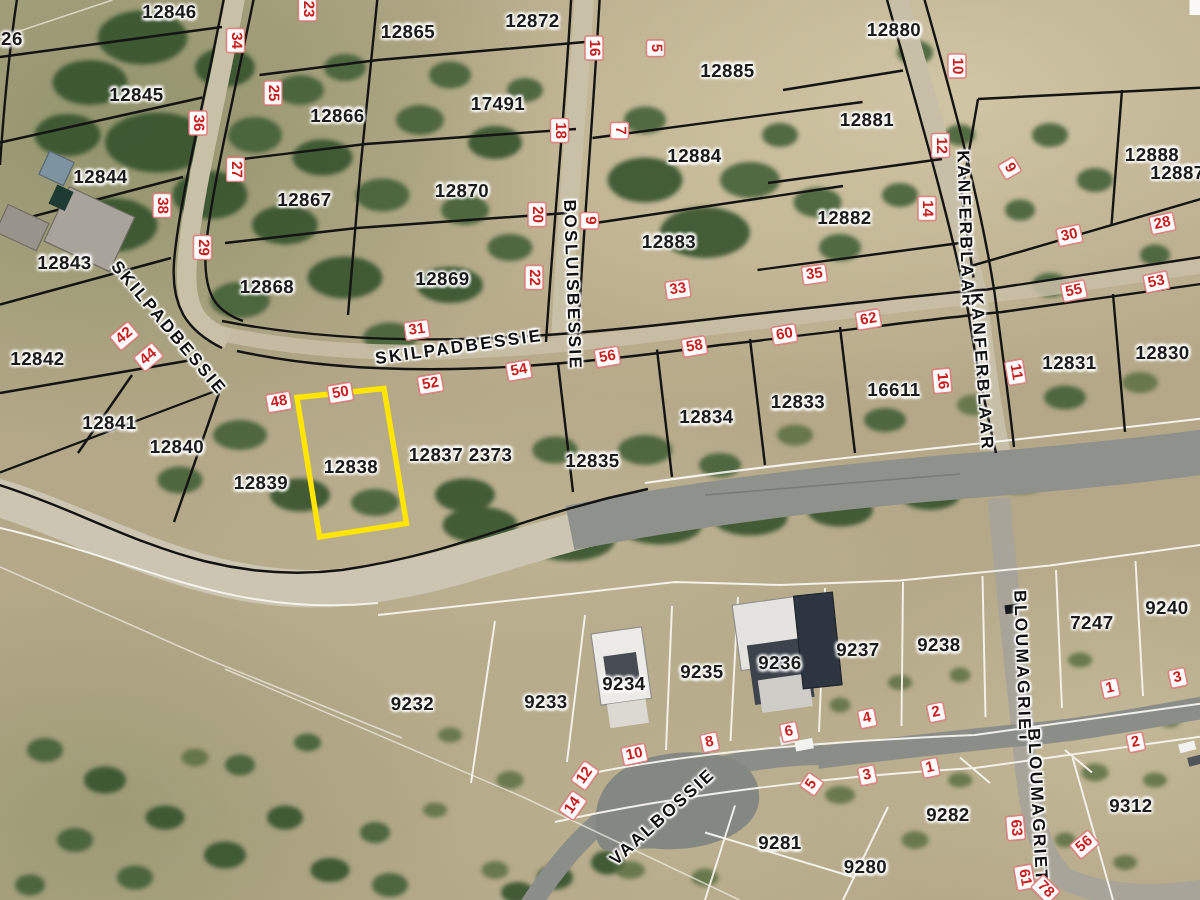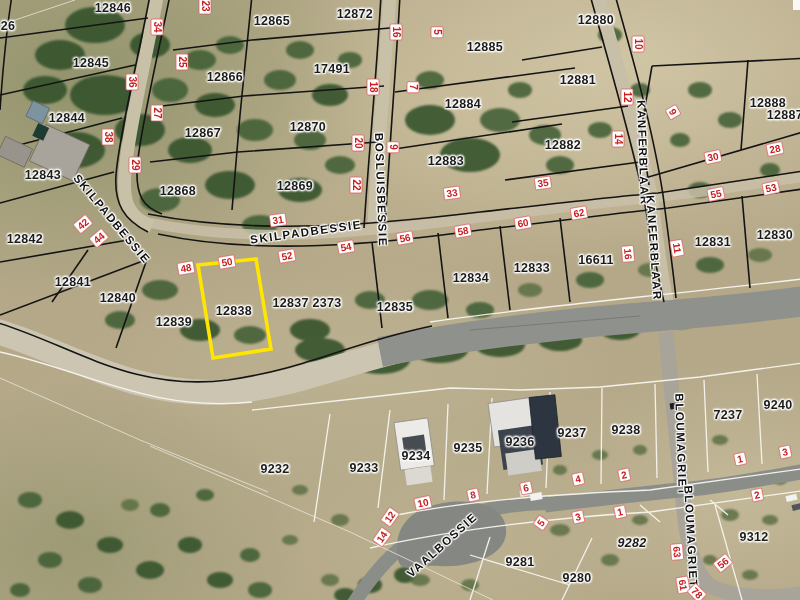--- a/index.html
+++ b/index.html
@@ -297,24 +297,24 @@
       <div class="plabel" style="left: 174px; top: 322px; transform: translate(-50%, -50%) rotate(0deg);">12839</div>
       <div class="plabel" style="left: 234px; top: 311px; transform: translate(-50%, -50%) rotate(0deg);">12838</div>
       <div class="plabel" style="left: 307px; top: 303px; transform: translate(-50%, -50%) rotate(0deg);">12837 2373</div>
       <div class="plabel" style="left: 275px; top: 469px; transform: translate(-50%, -50%) rotate(0deg);">9232</div>
       <div class="plabel" style="left: 364px; top: 468px; transform: translate(-50%, -50%) rotate(0deg);">9233</div>
       <div class="plabel" style="left: 416px; top: 456px; transform: translate(-50%, -50%) rotate(0deg);">9234</div>
       <div class="plabel" style="left: 468px; top: 448px; transform: translate(-50%, -50%) rotate(0deg);">9235</div>
       <div class="plabel" style="left: 520px; top: 442px; transform: translate(-50%, -50%) rotate(0deg);">9236</div>
       <div class="plabel" style="left: 572px; top: 433px; transform: translate(-50%, -50%) rotate(0deg);">9237</div>
       <div class="plabel" style="left: 626px; top: 430px; transform: translate(-50%, -50%) rotate(0deg);">9238</div>
-      <div class="plabel" style="left: 728px; top: 415px; transform: translate(-50%, -50%) rotate(0deg);">7237</div>
+      <div class="plabel" style="left: 728px; top: 415px; transform: translate(-50%, -50%) rotate(0deg);">7247</div>
       <div class="plabel" style="left: 778px; top: 405px; transform: translate(-50%, -50%) rotate(0deg);">9240</div>
       <div class="plabel" style="left: 520px; top: 562px; transform: translate(-50%, -50%) rotate(0deg);">9281</div>
-      <div class="plabel" style="left: 632px; top: 543px; transform: translate(-50%, -50%) rotate(0deg); font-style: italic;">9282</div>
+      <div class="plabel" style="left: 632px; top: 543px; transform: translate(-50%, -50%) rotate(0deg);">9282</div>
       <div class="plabel" style="left: 577px; top: 578px; transform: translate(-50%, -50%) rotate(0deg);">9280</div>
       <div class="plabel" style="left: 754px; top: 537px; transform: translate(-50%, -50%) rotate(0deg);">9312</div>
     </div>
   <div id="labels-streets" class="layer">
       <div class="slabel" style="left: 112px; top: 219px; transform: translate(-50%, -50%) rotate(50deg);">SKILPADBESSIE</div>
       <div class="slabel" style="left: 306px; top: 232px; transform: translate(-50%, -50%) rotate(-8deg);">SKILPADBESSIE</div>
       <div class="slabel" style="left: 381px; top: 190px; transform: translate(-50%, -50%) rotate(88deg);">BOSLUISBESSIE</div>
       <div class="slabel" style="left: 643px; top: 153px; transform: translate(-50%, -50%) rotate(88deg);">KANFERBLAAR</div>
       <div class="slabel" style="left: 654px; top: 248px; transform: translate(-50%, -50%) rotate(86deg);">KANFERBLAAR</div>
       <div class="slabel" style="left: 442px; top: 545px; transform: translate(-50%, -50%) rotate(-42deg);">VAALBOSSIE</div>

